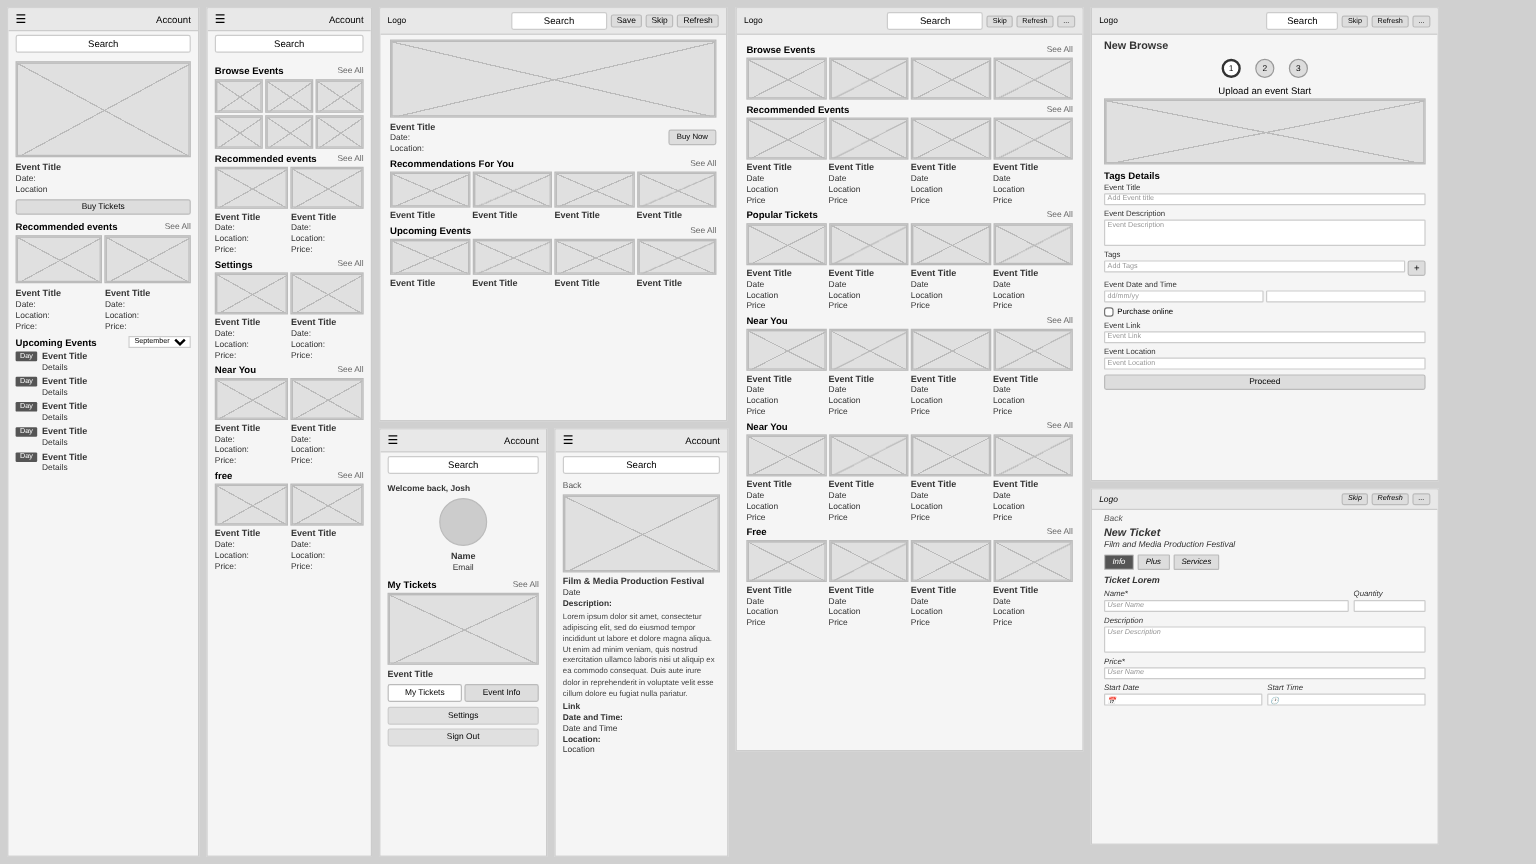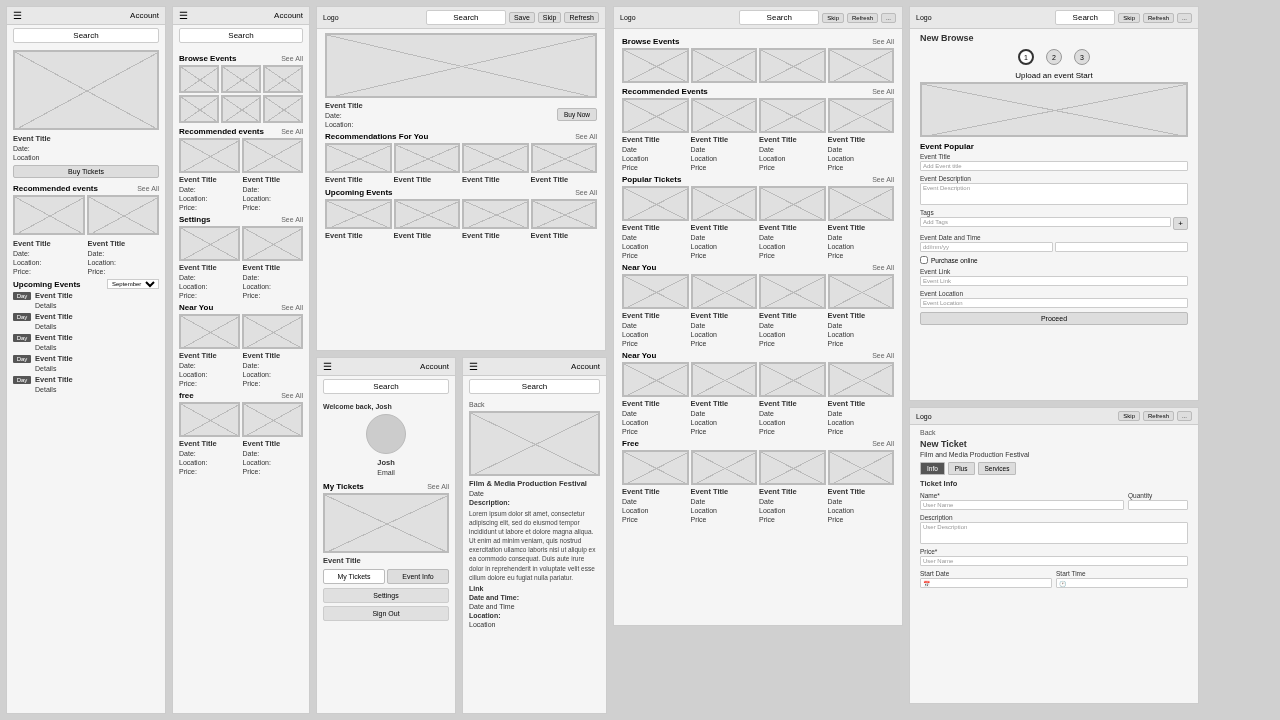--- a/index.html
+++ b/index.html
@@ -126,21 +126,21 @@
 
     
     #p6 { width: 290px; height: 620px; }
     #p6 .content { padding: 4px 6px; }
 
     
     #p7 { width: 290px; height: 390px; }
     #p7 .content { padding: 4px 8px; }
 
     
-    #p8 { width: 290px; height: 300px; }
+    #p8 { width: 290px; height: 300px; font-style: italic; }
     #p8 .content { padding: 4px 8px; }
 
     .hamburger { font-size: 10px; }
     
     .day-row {
       display: flex;
       align-items: flex-start;
       gap: 4px;
       margin-bottom: 3px;
     }
@@ -576,21 +576,21 @@
       <div class="panel" id="p4" style="width:140px; height:357px;">
         <div class="top-bar">
           <span class="hamburger">☰</span>
           <span>Account</span>
         </div>
         <div class="search-bar">Search</div>
         <div class="content" style="padding:4px 6px;">
           <div class="event-info" style="font-weight:bold; margin-bottom:4px;">Welcome back, Josh</div>
           <div class="avatar-circle" style="width:40px; height:40px; margin: 0 auto 4px;"></div>
           <div style="text-align:center;">
-            <div class="event-title-text">Josh</div>
+            <div class="event-title-text">Name</div>
             <div class="event-info">Email</div>
           </div>
 
           <div class="section-header" style="margin-top:6px;">
             <span>My Tickets</span>
             <span class="see-all">See All</span>
           </div>
           <div class="img-placeholder ticket-img" style="height:60px; margin-bottom:3px;"></div>
           <div class="event-title-text">Event Title</div>
           <div class="tab-row" style="margin-bottom:4px;">
@@ -857,21 +857,21 @@
           <div class="step-circle">2</div>
           <div class="step-circle">3</div>
         </div>
 
         <div class="section-header" style="justify-content:center;">
           <span style="font-weight:normal;">Upload an event Start</span>
         </div>
         <div class="img-placeholder" style="width:100%; height:55px; margin-bottom:5px;"></div>
 
         <div class="section-header">
-          <span>Event Popular</span>
+          <span>Tags Details</span>
         </div>
 
         <div class="form-field">
           <div class="form-label">Event Title</div>
           <div class="form-input" style="color:#999;">Add Event title</div>
         </div>
         <div class="form-field">
           <div class="form-label">Event Description</div>
           <div class="form-textarea" style="color:#999;">Event Description</div>
         </div>
@@ -922,21 +922,21 @@
         <div class="back-link">Back</div>
         <div class="event-title-text" style="font-size:9px;">New Ticket</div>
         <div class="event-info" style="margin-bottom:4px;">Film and Media Production Festival</div>
 
         <div class="ticket-tabs">
           <div class="ticket-tab active">Info</div>
           <div class="ticket-tab">Plus</div>
           <div class="ticket-tab">Services</div>
         </div>
 
-        <div class="event-title-text" style="margin-bottom:4px;">Ticket Info</div>
+        <div class="event-title-text" style="margin-bottom:4px;">Ticket Lorem</div>
 
         <div class="input-row">
           <div class="form-field">
             <div class="form-label">Name*</div>
             <div class="form-input" style="color:#999;">User Name</div>
           </div>
           <div class="form-field" style="max-width:60px;">
             <div class="form-label">Quantity</div>
             <div class="form-input"></div>
           </div>

